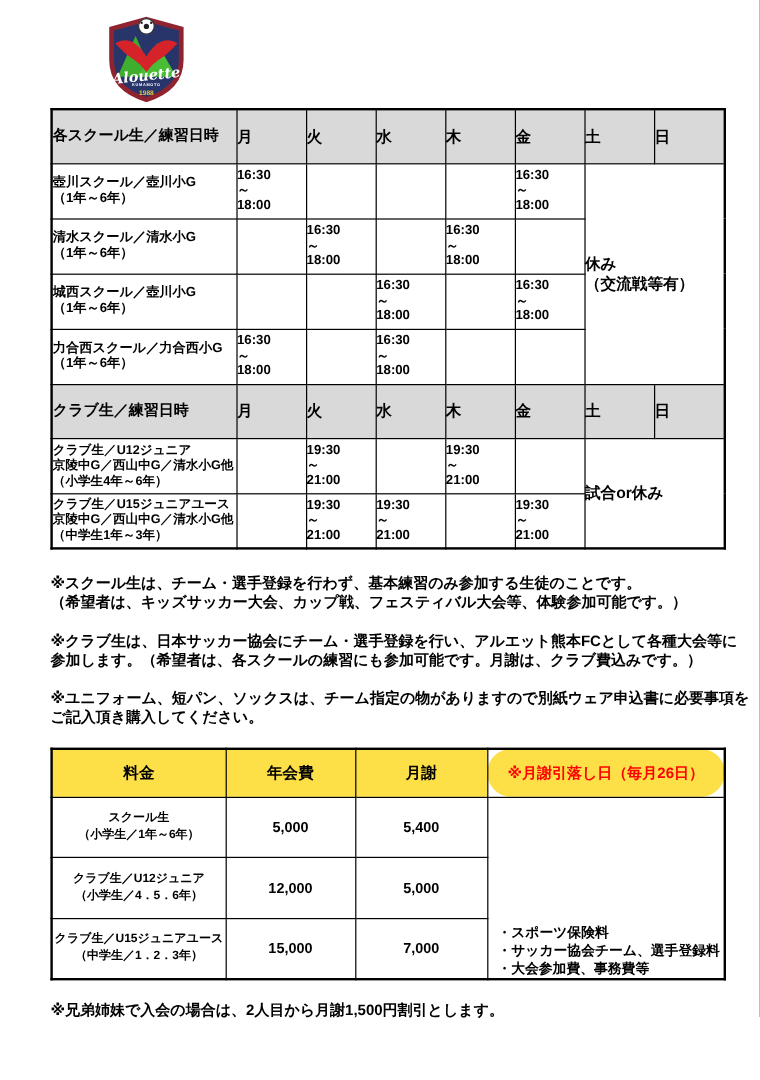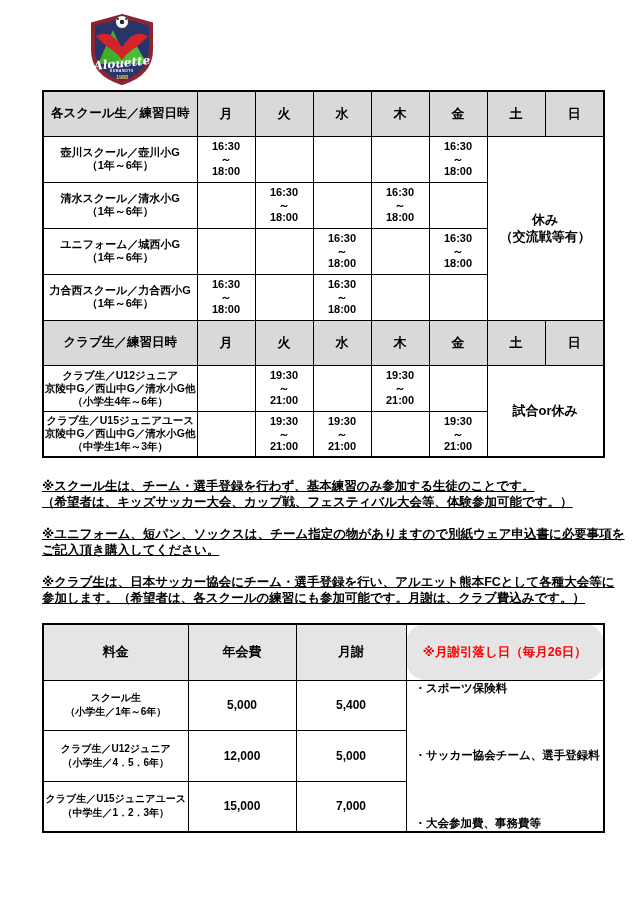--- a/index.html
+++ b/index.html
@@ -13,44 +13,44 @@
   .ml { white-space:pre-line; }
 
   
   .doc-header { position:relative; height:90px; }
   .logo { position:absolute; left:88px; top:12px; width:68px; height:74px; }
   .doc-title { position:absolute; left:198px; top:36px; font-size:25px; letter-spacing:1px; }
 
   
   table { border-collapse:collapse; table-layout:fixed; }
   .sched { margin-left:42px; width:561px; }
-  .sched th, .sched td { border:1.5px solid #000; text-align:center; vertical-align:middle; }
+  .sched th, .sched td { border:1.5px solid #000; text-align:left; vertical-align:middle; }
   .sched { border:2px solid #000; }
   .hrow th { background:#d9d9d9; height:45px; font-size:13px; }
   .hrow th.corner { font-size:12.5px; }
   .sched td { height:46px;margin-left:44px; }
   .row-label { font-size:11px; line-height:13.5px; }
   .club-label { font-size:10.5px; line-height:13px; }
   .time-cell { font-size:11px; line-height:12.5px; }
   .weekend-cell { font-size:13px; line-height:17px; }
 
   
   .notes { margin:21px 0 0 42px; }
-  .note { font-size:12.5px; line-height:15.5px; text-decoration:underline; margin-bottom:17px; }
+  .note { font-size:12.5px; line-height:15.5px; margin-bottom:17px; }
 
   
   .fees { margin:16px 0 0 42px; width:561px; border:2px solid #000; }
   .fees th, .fees td { border:1.5px solid #000; text-align:center; vertical-align:middle; }
-  .fees th { background:#e5e5e5; height:56px; font-size:13px; }
+  .fees th { background:#fde047; height:40px; font-size:13px; }
   .fees th.red-note { color:#ff0000; font-size:12.5px;border-radius:20px; }
   .fees td { height:50px; }
   .fee-label { font-size:10px; line-height:14px; }
   .fee-num { font-size:12px; }
   .side-cell { text-align:left; }
-  .side-flex { display:flex; flex-direction:column; justify-content:space-between; height:150px; padding-left:8px; }
+  .side-flex { display:flex; flex-direction:column; justify-content:flex-end; height:150px; padding-left:8px; }
   .side-item { font-size:11.5px; text-align:left; }
 
   
   .bottom-notes { margin:18px 0 0 42px; }
   .bottom-notes .note { margin-bottom:14px; }
 </style>
 </head>
 <body>
 
 <div class="page">
@@ -115,21 +115,21 @@
       <td class="time-cell ml">16:30
 ～
 18:00</td>
       <td class="time-cell ml"></td>
       <td class="time-cell ml">16:30
 ～
 18:00</td>
       <td class="time-cell ml"></td>
     </tr>
     <tr>
-      <td class="row-label ml">ユニフォーム／城西小G
+      <td class="row-label ml">城西スクール／壺川小G
 （1年～6年）</td>
       <td class="time-cell ml"></td>
       <td class="time-cell ml"></td>
       <td class="time-cell ml">16:30
 ～
 18:00</td>
       <td class="time-cell ml"></td>
       <td class="time-cell ml">16:30
 ～
 18:00</td>
@@ -187,24 +187,24 @@
       <td class="time-cell ml">19:30
 ～
 21:00</td>
     </tr>
   </tbody>
     </table>
 
   <div class="notes">
     <p class="note ml">※スクール生は、チーム・選手登録を行わず、基本練習のみ参加する生徒のことです。
 （希望者は、キッズサッカー大会、カップ戦、フェスティバル大会等、体験参加可能です。）</p>
+    <p class="note ml">※クラブ生は、日本サッカー協会にチーム・選手登録を行い、アルエット熊本FCとして各種大会等に
+参加します。（希望者は、各スクールの練習にも参加可能です。月謝は、クラブ費込みです。）</p>
     <p class="note ml">※ユニフォーム、短パン、ソックスは、チーム指定の物がありますので別紙ウェア申込書に必要事項を
 ご記入頂き購入してください。</p>
-    <p class="note ml">※クラブ生は、日本サッカー協会にチーム・選手登録を行い、アルエット熊本FCとして各種大会等に
-参加します。（希望者は、各スクールの練習にも参加可能です。月謝は、クラブ費込みです。）</p>
   </div>
 
   <table class="fees">
     <colgroup>
       <col style="width:145px">
         <col style="width:108px">
         <col style="width:110px">
         <col style="width:198px">
     </colgroup>
     <tbody>
@@ -236,15 +236,16 @@
     <tr>
       <td class="fee-label ml">クラブ生／U15ジュニアユース
 （中学生／1．2．3年）</td>
       <td class="fee-num">15,000</td>
       <td class="fee-num">7,000</td>
     </tr>
   </tbody>
     </table>
 
   <div class="bottom-notes">
+    <p class="note">※兄弟姉妹で入会の場合は、2人目から月謝1,500円割引とします。</p>
   </div>
 
 </div>
 
 </body></html>

